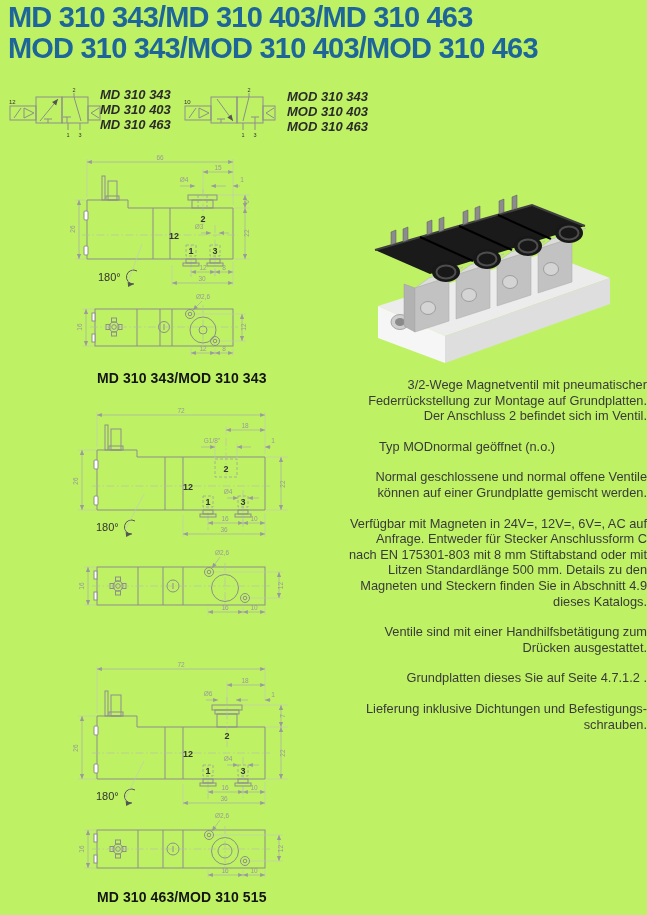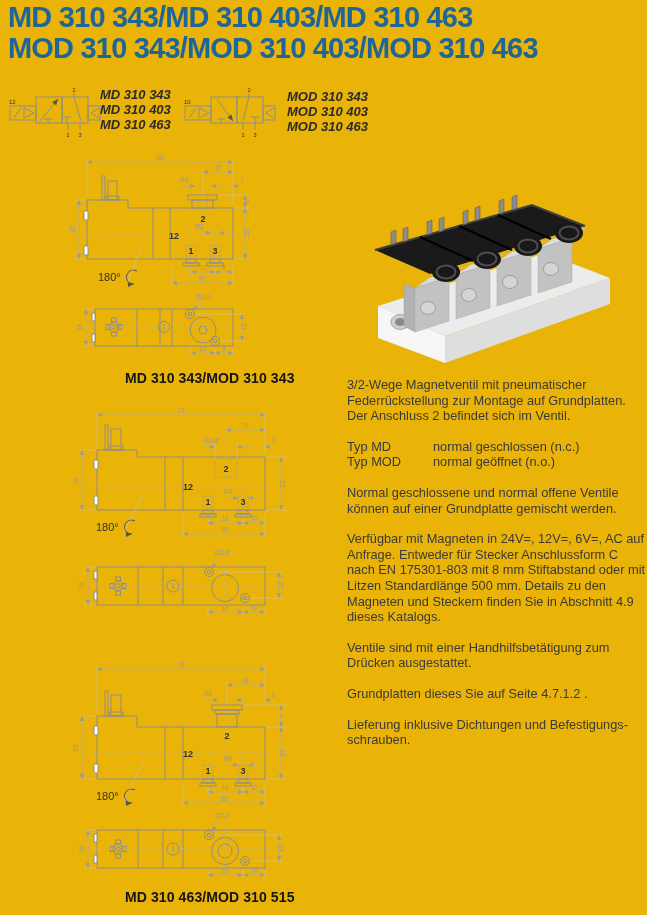--- a/index.html
+++ b/index.html
@@ -1,29 +1,29 @@
 <!DOCTYPE html>
 <html><head>
 <meta charset="utf-8">
 <style>
   html,body{margin:0;padding:0;background:#fff;}
-  .page{position:relative;width:647px;height:915px;background:#eab308;overflow:hidden;
+  .page{position:relative;width:647px;height:915px;background:#bef264;overflow:hidden;
         font-family:"Liberation Sans",sans-serif;}
   
   .title{position:absolute;left:8px;top:2px;margin:0;color:#1e6699;
          font-size:29px;line-height:31px;font-weight:bold;letter-spacing:-0.8px;white-space:nowrap;}
   .title span{display:block;}
   
   .models{position:absolute;font-style:italic;font-weight:bold;font-size:13px;
           line-height:15px;color:#2b2b2b;}
   
-  .caption{position:absolute;font-size:14px;font-weight:bold;color:#141414;letter-spacing:0.1px;margin-left:28px;}
+  .caption{position:absolute;font-size:14px;font-weight:bold;color:#141414;letter-spacing:0.1px;}
   
   .desc{position:absolute;left:347px;top:377px;width:300px;font-size:12.8px;
-        line-height:15.6px;color:#3a3a3a;}
+        line-height:15.6px;color:#3a3a3a;text-align:right;}
   .desc p{margin:0 0 15px 0;}
   .types{margin:0 0 15px 0;}
   .types .row{display:flex;}
   .types .lbl{width:86px;flex:none;}
   
   svg{position:absolute;overflow:visible;}
   svg text{font-family:"Liberation Sans",sans-serif;}
   .ln{stroke:#8d8d8d;stroke-width:1;fill:none;}
   .lnf{stroke:#8d8d8d;stroke-width:1;fill:#fff;}
   .ln2{stroke:#555;stroke-width:1;fill:none;}
@@ -510,24 +510,20 @@
         <ellipse cx="31" cy="-16" rx="9.5" ry="6.5" fill="none" stroke="#4d4d4d" stroke-width="2"></ellipse>
         <ellipse cx="13" cy="20" rx="7.5" ry="6.5" fill="#d4d4d4" stroke="#9e9e9e"></ellipse>
       </g>
     </g>
   </svg>
 
   <div class="desc">
     <p>3/2-Wege Magnetventil mit pneumatischer Federrückstellung zur Montage auf Grundplatten. Der Anschluss 2 befindet sich im Ventil.</p>
     <div class="types">
       <div class="row">
-        <span class="lbl">Typ MD</span>
-        <span>normal geschlossen (n.c.)</span>
-      </div>
-      <div class="row">
         <span class="lbl">Typ MOD</span>
         <span>normal geöffnet (n.o.)</span>
       </div>
     </div>
     <p>Normal geschlossene und normal offene Ventile können auf einer Grundplatte gemischt werden.</p>
     <p>Verfügbar mit Magneten in 24V=, 12V=, 6V=, AC auf Anfrage. Entweder für Stecker Anschlussform C nach EN 175301-803 mit 8 mm Stiftabstand oder mit Litzen Standardlänge 500 mm. Details zu den Magneten und Steckern finden Sie in Abschnitt 4.9 dieses Katalogs.</p>
     <p>Ventile sind mit einer Handhilfsbetätigung zum Drücken ausgestattet.</p>
     <p>Grundplatten dieses Sie auf Seite 4.7.1.2 .</p>
     <p>Lieferung inklusive Dichtungen und Befestigungs-schrauben.</p>
   </div>

